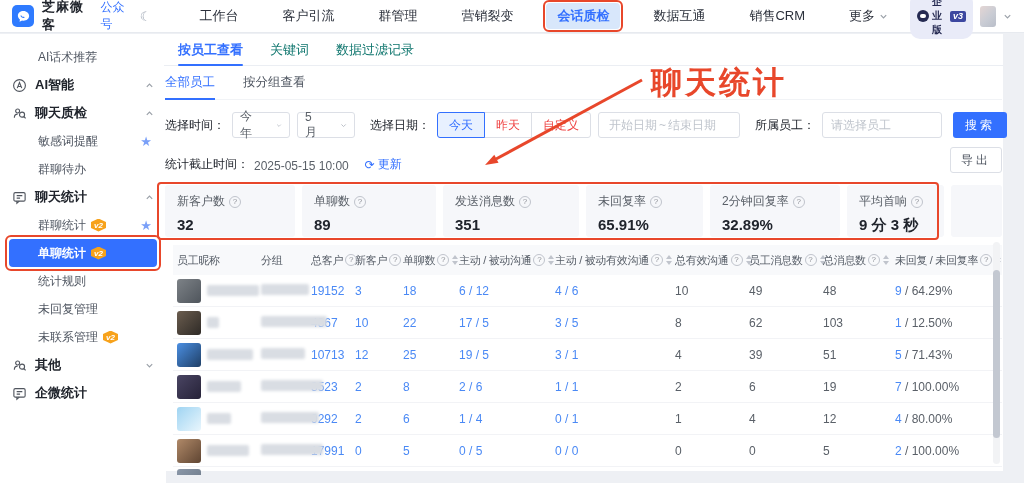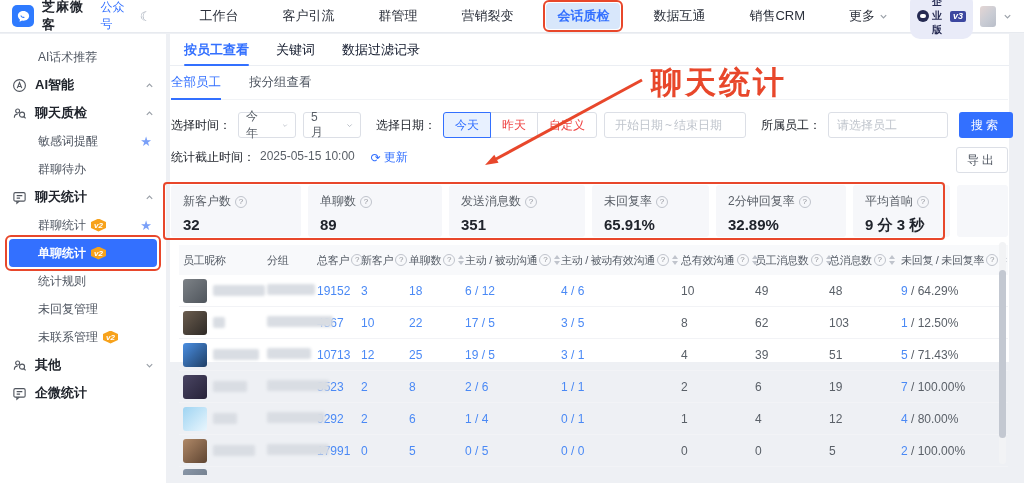--- a/index.html
+++ b/index.html
@@ -45,24 +45,24 @@
   .side-item.active{background:#3370ff;color:#fff;font-weight:bold;border-radius:4px;
     margin:0 9px;padding-left:29px;height:28px;position:relative;}
   .side-item.active::after{content:"";position:absolute;inset:-4px;border:2px solid #e8472b;
     border-radius:6px;pointer-events:none;}
   .side-star{margin-left:auto;font-size:13px;color:#7aa0f8;margin-right:2px;}
   .badge-v2{display:inline-flex;align-items:center;justify-content:center;margin-left:5px;
     width:15px;height:13px;background:#f7a21b;color:#fff;font-size:8px;font-weight:bold;
     font-style:italic;clip-path:polygon(50% 0,100% 26%,100% 74%,50% 100%,0 74%,0 26%);flex:none;}
 
   
-  .main{position:absolute;top:34px;left:170px;width:839px;height:328px;background:#fff;}
+  .main{position:absolute;top:34px;left:164px;width:839px;height:437px;background:#fff;}
   .tabs-bar{height:32px;border-bottom:1px solid #ebeef3;display:flex;align-items:center;
     padding:0 14px;gap:27px;}
-  .tab{font-size:13px;color:#0f172a;height:32px;line-height:31px;position:relative;cursor:pointer;
+  .tab{font-size:13px;color:#0f766e;height:32px;line-height:31px;position:relative;cursor:pointer;
     white-space:nowrap;}
   .tab.active{color:#3370ff;font-weight:bold;}
   .tab.active::after{content:"";position:absolute;left:0;right:0;bottom:0;height:2px;
     background:#3370ff;border-radius:1px;}
   .panel{padding:0 1px;position:relative;}
   .subtabs{height:34px;border-bottom:1px solid #f1f3f6;display:flex;align-items:center;gap:28px;}
   .subtab{font-size:12.5px;color:#4e5560;height:34px;line-height:33px;position:relative;cursor:pointer;}
   .subtab.active{color:#3370ff;}
   .subtab.active::after{content:"";position:absolute;left:0;right:0;bottom:0;height:2px;
     background:#3370ff;}
@@ -85,21 +85,21 @@
   .range-box input::placeholder{color:#bfc4cc;}
   .range-sep{color:#bfc4cc;}
   .staff-input{height:26px;width:120px;border:1px solid #dcdfe6;border-radius:3px;padding:0 8px;
     font-size:12px;font-family:inherit;outline:none;color:#5a6068;flex:none;}
   .staff-input::placeholder{color:#bfc4cc;}
   .btn-primary{height:26px;border:none;border-radius:3px;background:#3370ff;color:#fff;
     font-size:12px;padding:0 12px;letter-spacing:3px;cursor:pointer;font-family:inherit;flex:none;}
   .btn-plain{height:26px;border:1px solid #dcdfe6;border-radius:3px;background:#fff;color:#4e5560;
     font-size:12px;padding:0 10px;letter-spacing:3px;cursor:pointer;font-family:inherit;flex:none;}
 
-  .deadline-row{margin-top:11px;height:24px;display:flex;align-items:flex-start;font-size:12px;
+  .deadline-row{margin-top:11px;height:24px;display:flex;align-items:flex-end;font-size:12px;
     color:#20242c;position:relative;}
   .deadline-value{color:#5a6068;margin-left:5px;}
   .refresh{color:#3370ff;margin-left:16px;display:flex;align-items:center;gap:3px;cursor:pointer;}
   .export-btn{position:absolute;right:0;top:-2px;}
 
   
   .stats-row{margin-top:12px;display:flex;gap:7px;height:52px;position:relative;}
   .stat-card{background:#f6f7fa;border-radius:3px;padding:8px 12px;flex:none;}
   .stat-card.partial{flex:1;}
   .stat-label{font-size:12px;color:#5a6068;display:flex;align-items:center;gap:4px;white-space:nowrap;}

